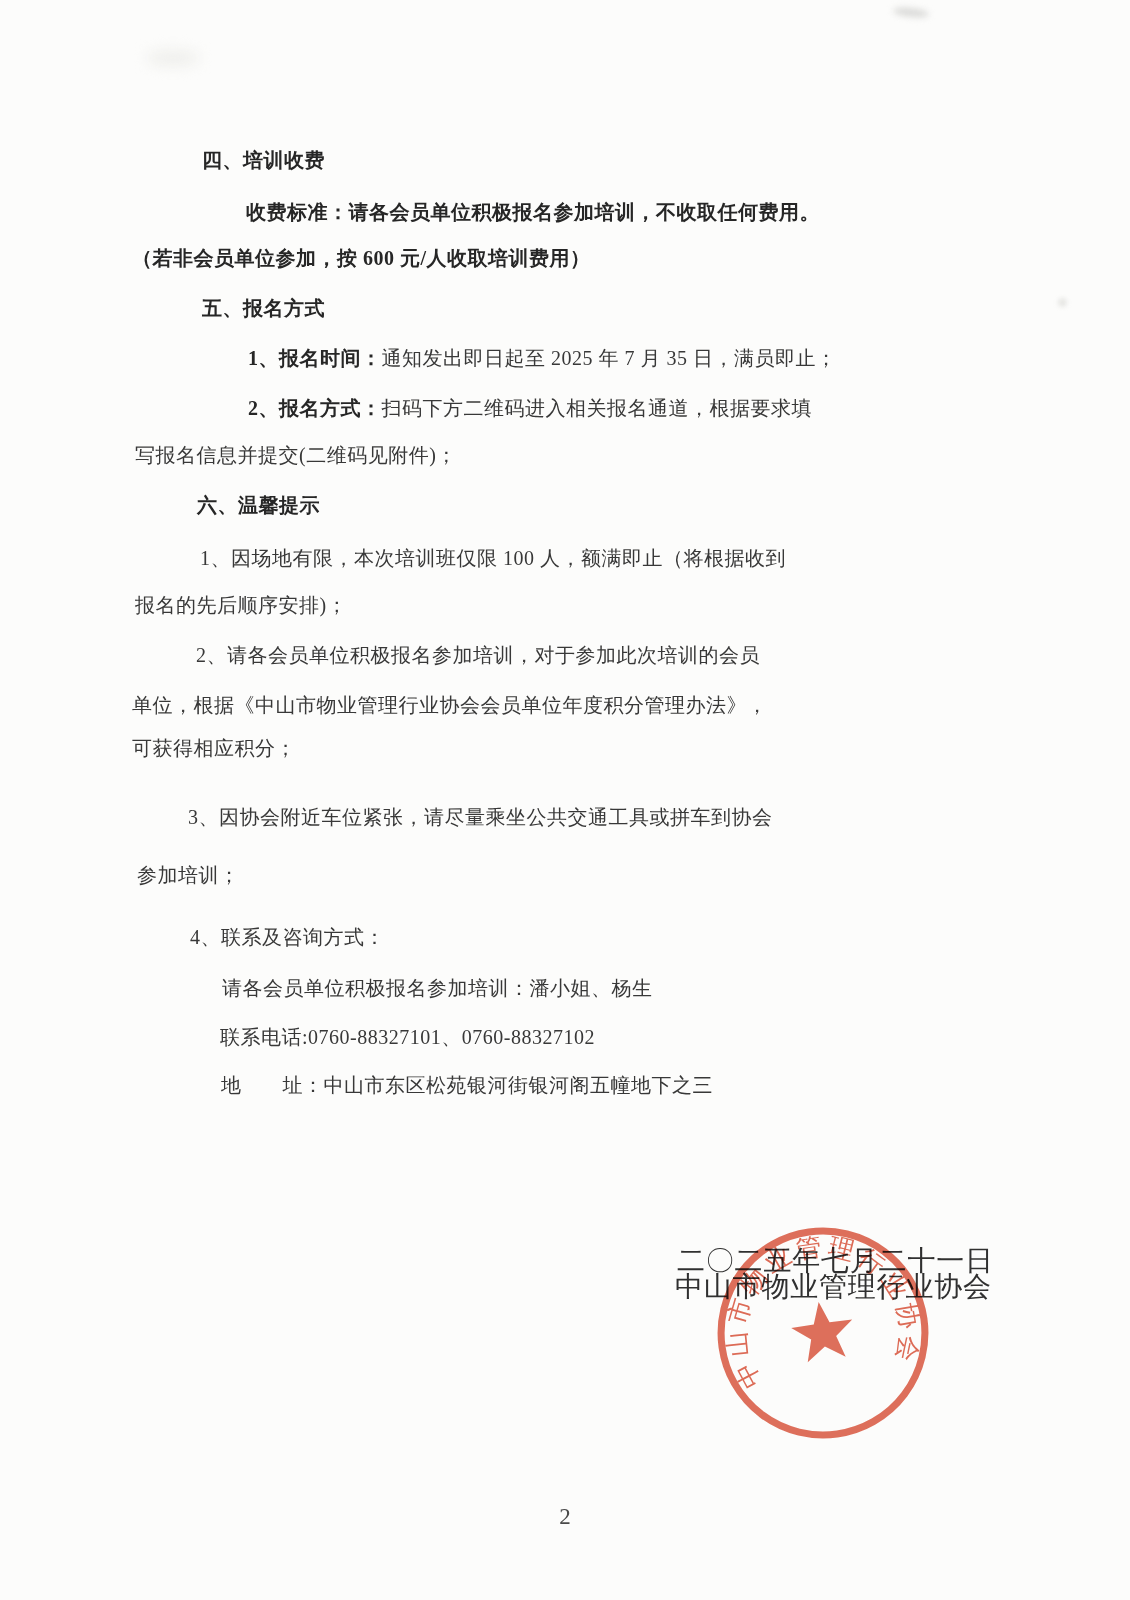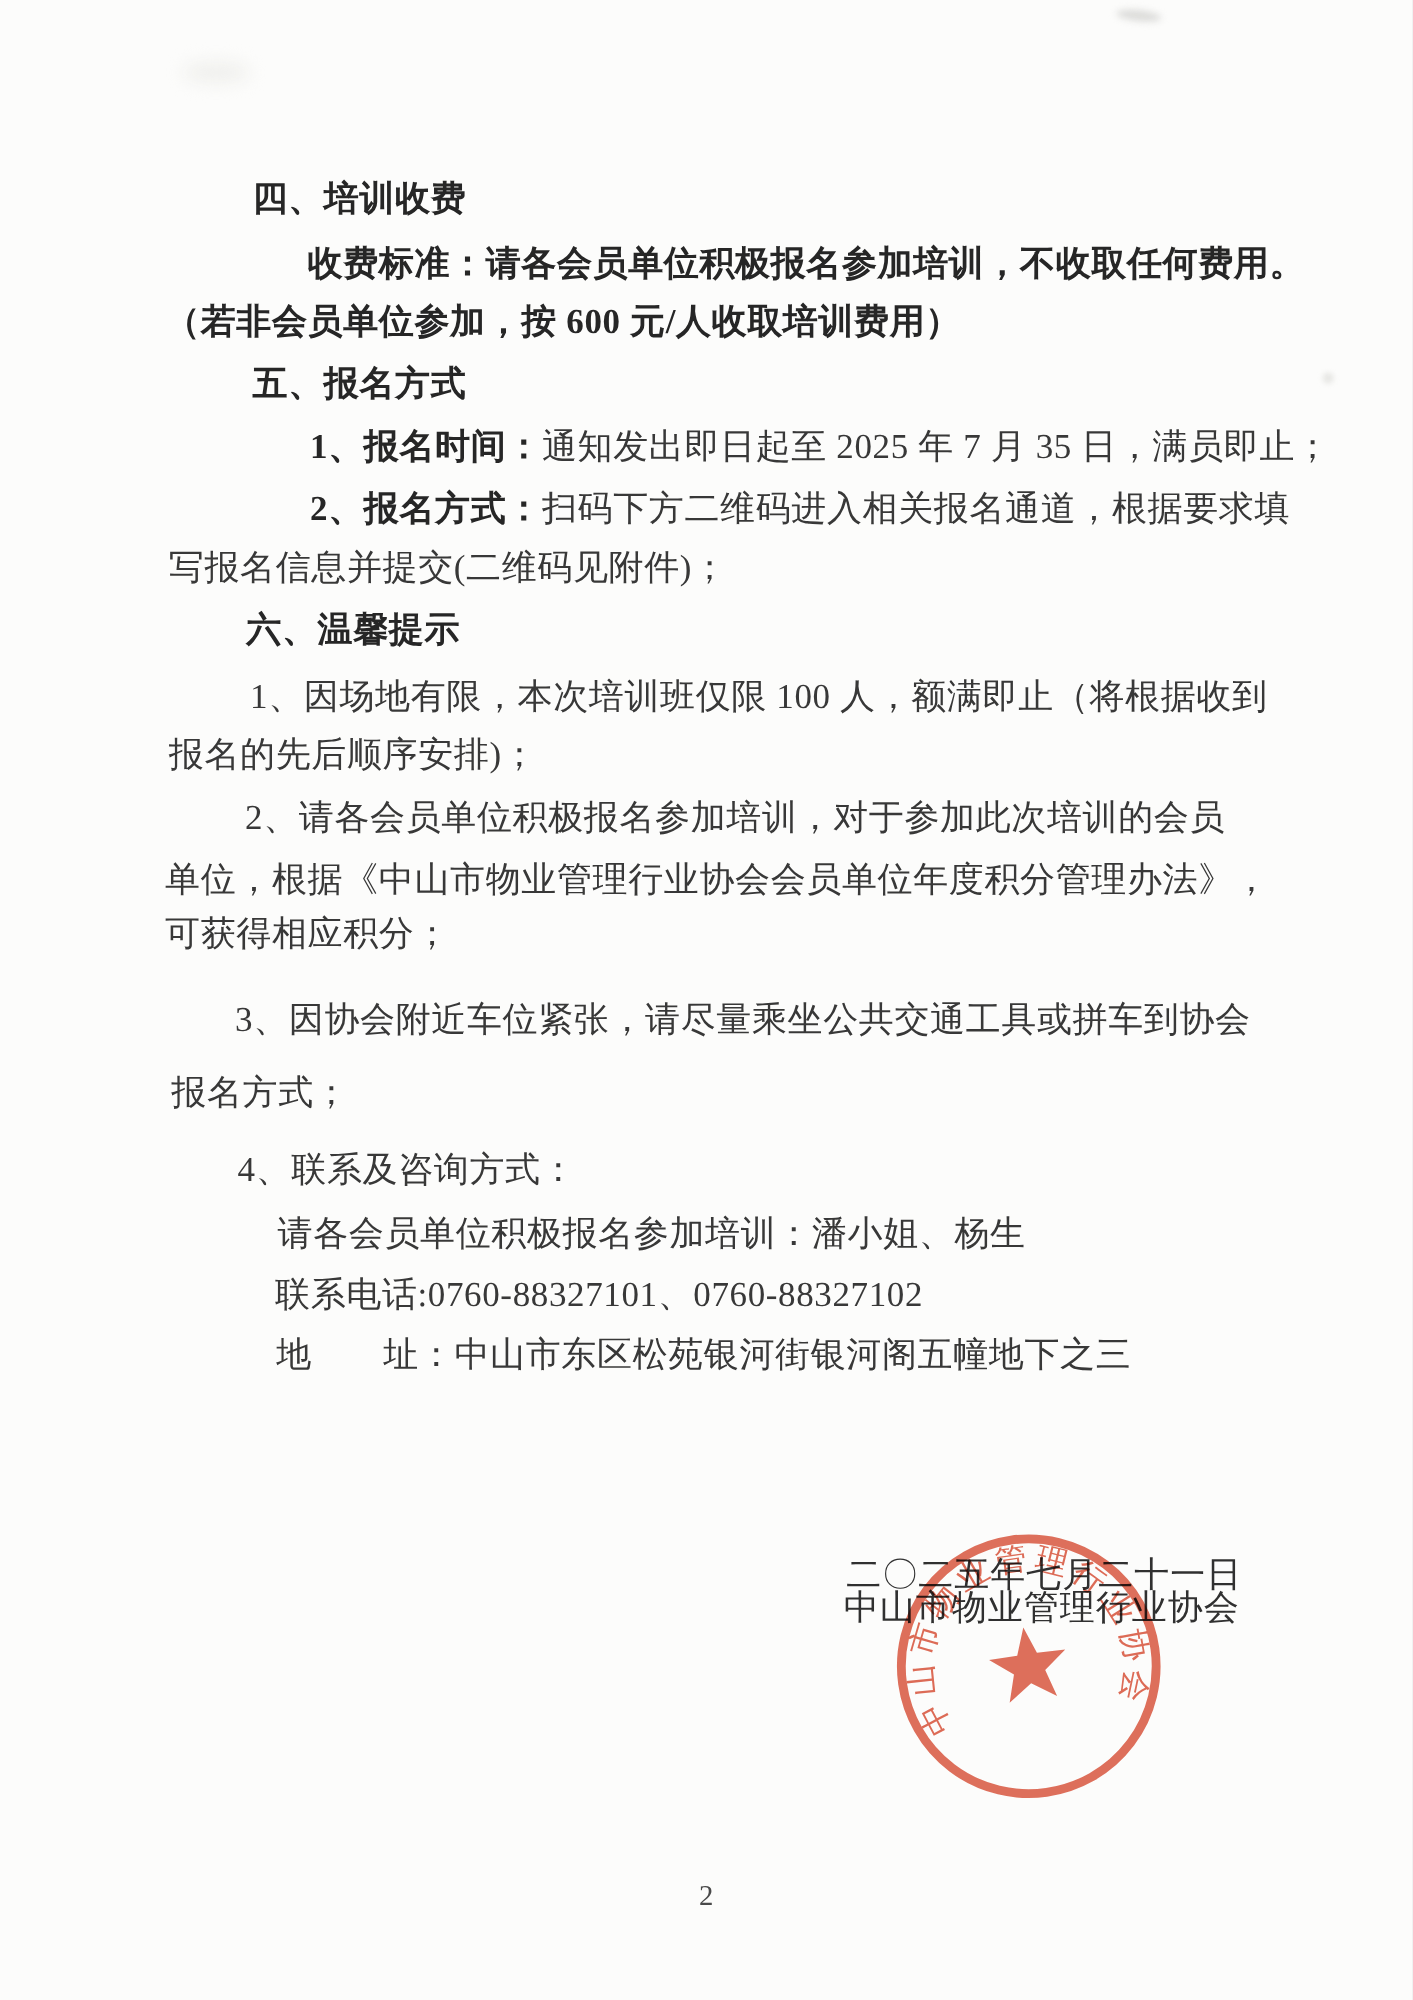--- a/index.html
+++ b/index.html
@@ -6,21 +6,21 @@
   .page{
     position:relative;
     width:1130px;height:1600px;
     background:#fcfcfb;
     overflow:hidden;
     font-family:"Liberation Serif","DejaVu Serif",serif;
     color:#383838;
   }
   .line{
     position:absolute;
-    font-size:28px;
+    font-size:20px;
     line-height:46px;
     white-space:nowrap;
     letter-spacing:0.5px;
   }
   .b{font-weight:bold;color:#262626;}
   .lbl{font-weight:bold;color:#262626;margin-left:48px;}
   .sig{font-size:28px;letter-spacing:0.8px;color:#303030;}
   .pagenum{
     position:absolute;left:0;top:1504px;width:100%;
     text-align:center;font-size:23px;color:#4a4a4a;
@@ -54,21 +54,21 @@
   <div class="line" style="left:200px;top:385px"><span class="lbl">2、报名方式：</span><span>扫码下方二维码进入相关报名通道，根据要求填</span></div>
   <div class="line" style="left:135px;top:432px">写报名信息并提交(二维码见附件)；</div>
 
   <div class="line b" style="left:197px;top:482px">六、温馨提示</div>
   <div class="line" style="left:200px;top:535px">1、因场地有限，本次培训班仅限 100 人，额满即止（将根据收到</div>
   <div class="line" style="left:135px;top:582px">报名的先后顺序安排)；</div>
   <div class="line" style="left:196px;top:632px">2、请各会员单位积极报名参加培训，对于参加此次培训的会员</div>
   <div class="line" style="left:132px;top:725px">可获得相应积分；</div>
   <div class="line" style="left:132px;top:682px">单位，根据《中山市物业管理行业协会会员单位年度积分管理办法》，</div>
   <div class="line" style="left:188px;top:794px">3、因协会附近车位紧张，请尽量乘坐公共交通工具或拼车到协会</div>
-  <div class="line" style="left:137px;top:852px">报名方式；</div>
+  <div class="line" style="left:137px;top:852px">参加培训；</div>
   <div class="line" style="left:190px;top:914px">4、联系及咨询方式：</div>
   <div class="line" style="left:222px;top:965px">请各会员单位积极报名参加培训：潘小姐、杨生</div>
   <div class="line" style="left:220px;top:1014px">联系电话:0760-88327101、0760-88327102</div>
   <div class="line" style="left:221px;top:1062px">地　　址：中山市东区松苑银河街银河阁五幢地下之三</div>
 
   <div class="line sig" style="left:675px;top:1264px">中山市物业管理行业协会</div>
   <div class="line sig" style="left:677px;top:1238px">二〇二五年七月二十一日</div>
 
   <svg class="stamp" viewBox="0 0 220 220" xmlns="http://www.w3.org/2000/svg">
     <circle cx="110" cy="110" r="101" fill="none" stroke="#d94e35" stroke-width="7" opacity="0.92"></circle>

